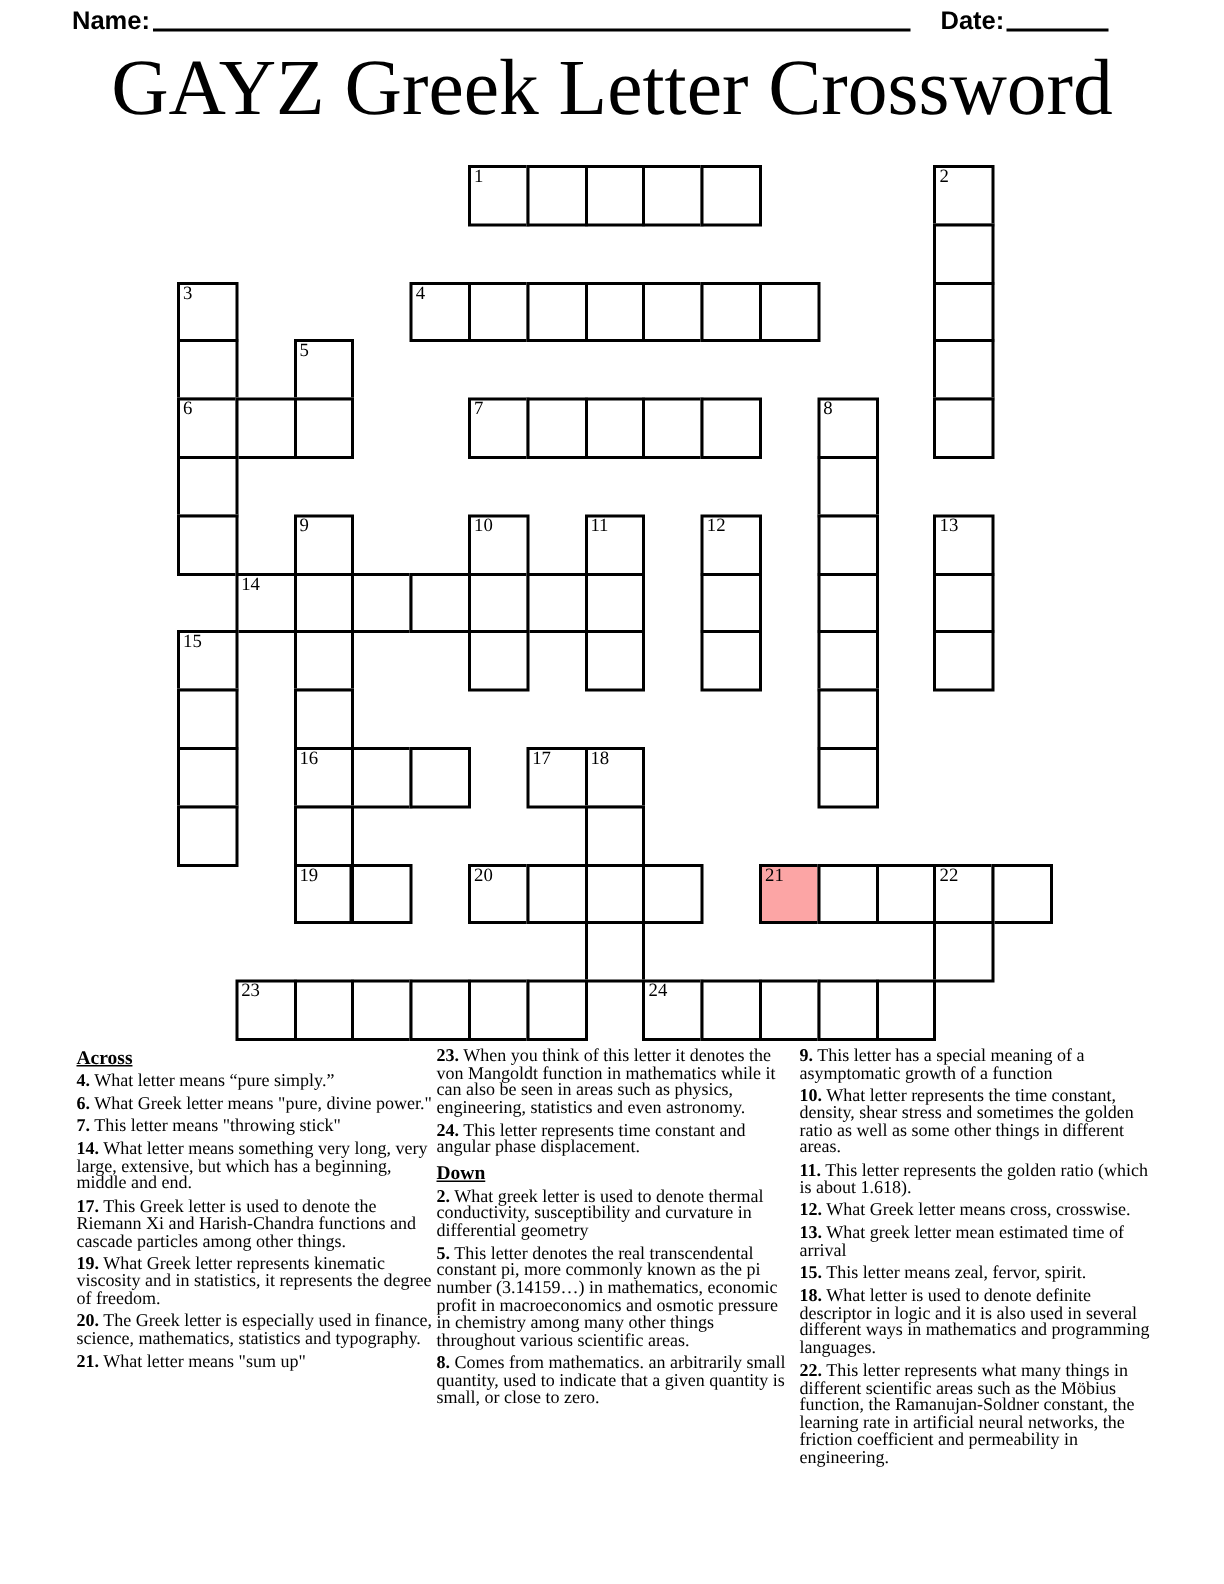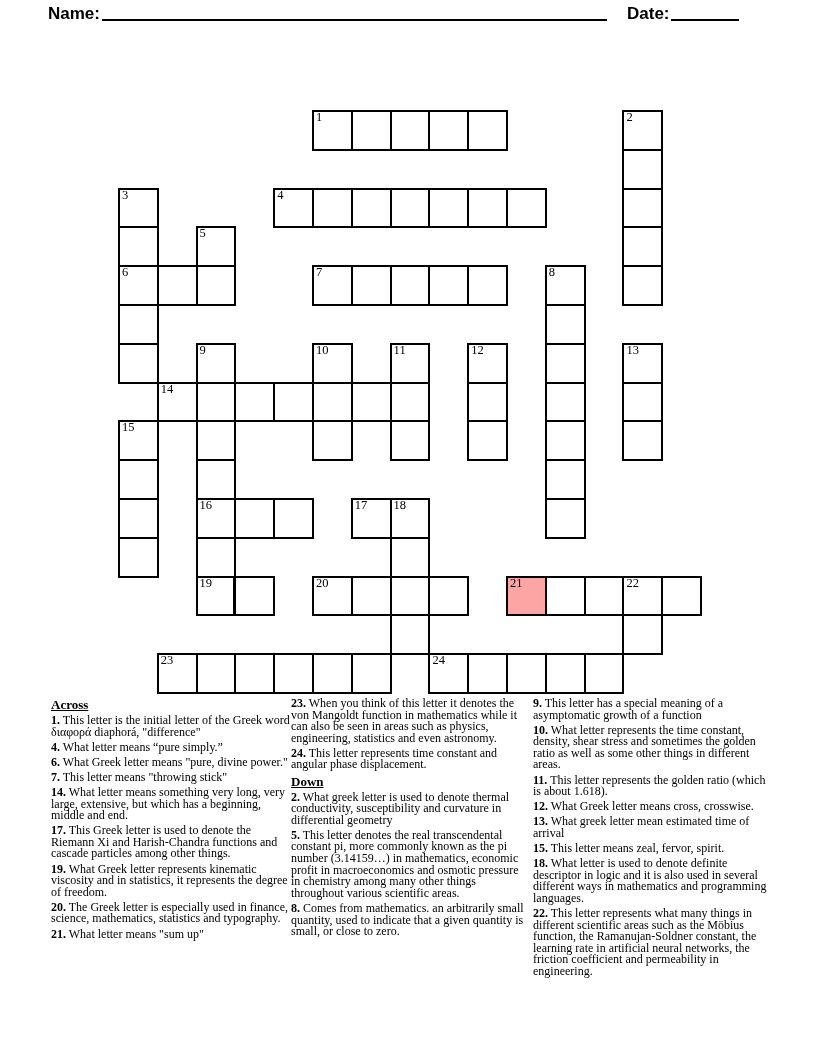--- a/index.html
+++ b/index.html
@@ -51,20 +51,21 @@
 </head>
 <body>
 
 <div class="page">
 
   <span class="hdr-label name-label">Name:</span>
   <div class="blank-line name-line"></div>
   <span class="hdr-label date-label">Date:</span>
   <div class="blank-line date-line"></div>
 
+  <h1 class="title">GAYZ Greek Letter Crossword</h1>
 
   <div id="grid" style="left: 118px; top: 110px;">
       <div class="cell" style="left: 194px; top: 0px; width: 40.8px; height: 40.8px; border-color: rgb(0, 0, 0); background: rgb(255, 255, 255);">
         <span class="num">1</span>
       </div>
       <div class="cell" style="left: 232.8px; top: 0px; width: 40.8px; height: 40.8px; border-color: rgb(0, 0, 0); background: rgb(255, 255, 255);"></div>
       <div class="cell" style="left: 271.6px; top: 0px; width: 40.8px; height: 40.8px; border-color: rgb(0, 0, 0); background: rgb(255, 255, 255);"></div>
       <div class="cell" style="left: 310.4px; top: 0px; width: 40.8px; height: 40.8px; border-color: rgb(0, 0, 0); background: rgb(255, 255, 255);"></div>
       <div class="cell" style="left: 349.2px; top: 0px; width: 40.8px; height: 40.8px; border-color: rgb(0, 0, 0); background: rgb(255, 255, 255);"></div>
       <div class="cell" style="left: 504.4px; top: 0px; width: 40.8px; height: 40.8px; border-color: rgb(0, 0, 0); background: rgb(255, 255, 255);">
@@ -198,21 +199,20 @@
       </div>
       <div class="cell" style="left: 349.2px; top: 543.2px; width: 40.8px; height: 40.8px; border-color: rgb(0, 0, 0); background: rgb(255, 255, 255);"></div>
       <div class="cell" style="left: 388px; top: 543.2px; width: 40.8px; height: 40.8px; border-color: rgb(0, 0, 0); background: rgb(255, 255, 255);"></div>
       <div class="cell" style="left: 426.8px; top: 543.2px; width: 40.8px; height: 40.8px; border-color: rgb(0, 0, 0); background: rgb(255, 255, 255);"></div>
       <div class="cell" style="left: 465.6px; top: 543.2px; width: 40.8px; height: 40.8px; border-color: rgb(0, 0, 0); background: rgb(255, 255, 255);"></div>
     </div>
 
   <div id="clues">
     <div class="clue-col col-0">
         <p class="clue-heading">Across</p>
-        <p class="clue"><b>1.</b> This letter is the initial letter of the Greek word διαφορά diaphorá, "difference"</p>
         <p class="clue"><b>4.</b> What letter means “pure simply.”</p>
         <p class="clue"><b>6.</b> What Greek letter means "pure, divine power."</p>
         <p class="clue"><b>7.</b> This letter means "throwing stick"</p>
         <p class="clue"><b>14.</b> What letter means something very long, very large, extensive, but which has a beginning, middle and end.</p>
         <p class="clue"><b>17.</b> This Greek letter is used to denote the Riemann Xi and Harish-Chandra functions and cascade particles among other things.</p>
         <p class="clue"><b>19.</b> What Greek letter represents kinematic viscosity and in statistics, it represents the degree of freedom.</p>
         <p class="clue"><b>20.</b> The Greek letter is especially used in finance, science, mathematics, statistics and typography.</p>
         <p class="clue"><b>21.</b> What letter means "sum up"</p>
       </div>
     <div class="clue-col col-1">

